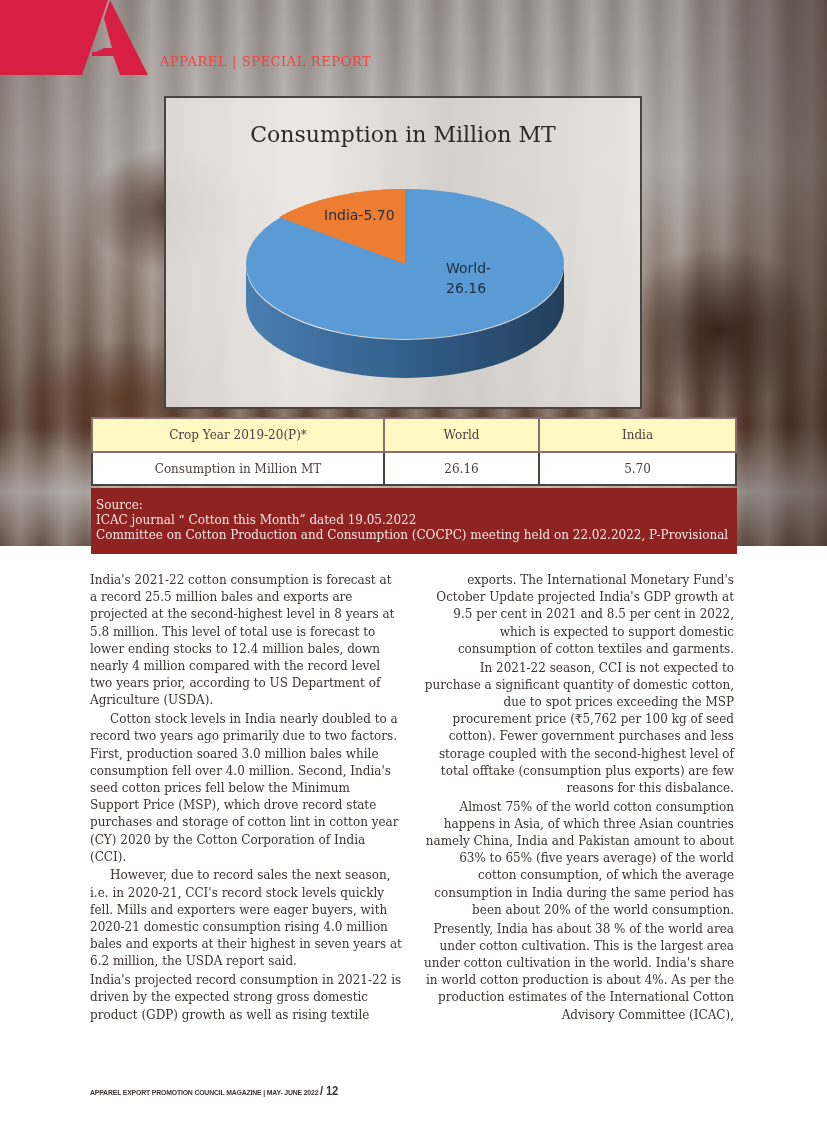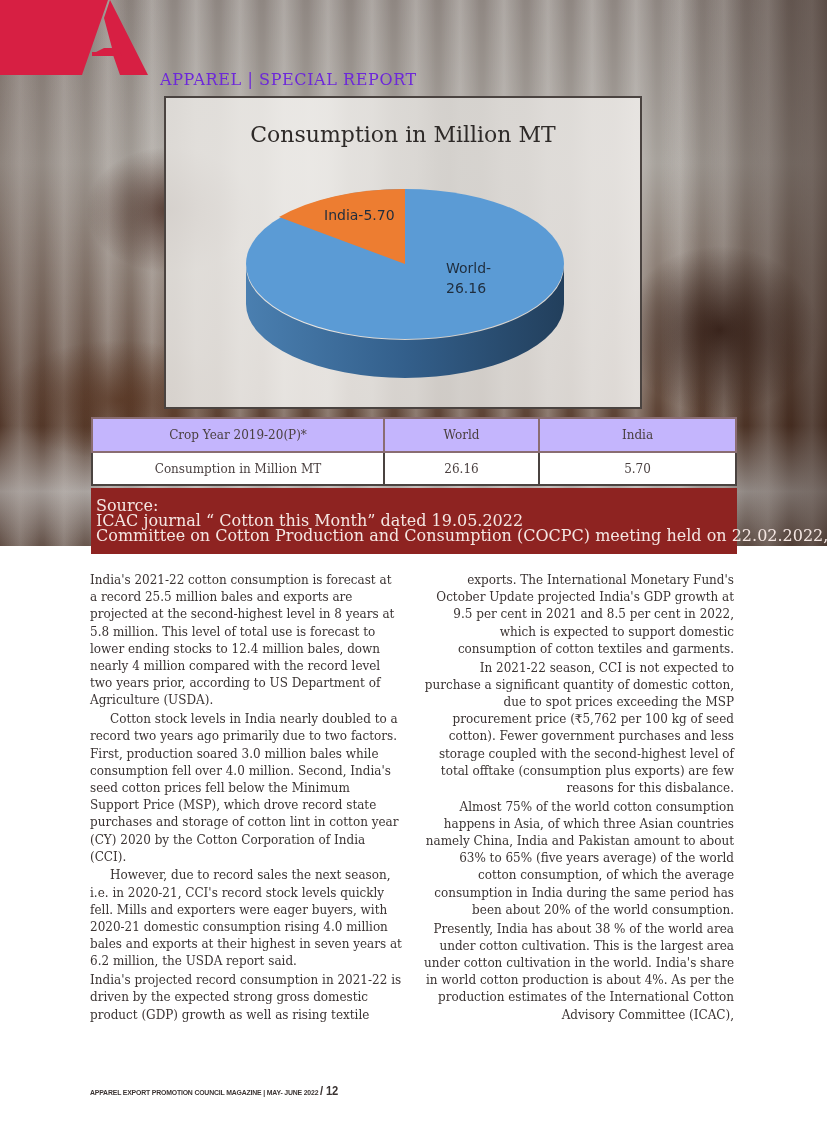--- a/index.html
+++ b/index.html
@@ -19,22 +19,22 @@
   }
   .hero::after {
     content: ""; position: absolute; inset: 0;
     background: linear-gradient(90deg, rgba(60,35,25,0.25) 0%, rgba(0,0,0,0) 20%, rgba(0,0,0,0) 80%, rgba(40,20,12,0.55) 100%);
   }
   .logo-block {
     position: absolute; left: 0; top: 0; width: 148px; height: 75px;
     z-index: 2;
   }
   .header-label {
-    position: absolute; left: 160px; top: 70px; z-index: 2;
-    color: #6d28d9; font-size: 16px; letter-spacing: 0.6px;
+    position: absolute; left: 160px; top: 54px; z-index: 2;
+    color: #ef4444; font-size: 13px; letter-spacing: 0.6px;
     font-family: "DejaVu Serif", serif;
   }
   .chart-frame {
     position: absolute; left: 164px; top: 96px; width: 474px; height: 309px;
     border: 2px solid #4a4340; z-index: 2;
     background: linear-gradient(90deg, rgba(225,222,218,0.92), rgba(240,238,235,0.92) 30%, rgba(215,212,208,0.92) 60%, rgba(235,232,229,0.92));
   }
   .chart-title {
     position: absolute; left: 0; right: 0; top: 24px; text-align: center;
     font-size: 22px; color: #2e2a28; font-family: "DejaVu Serif", serif;
@@ -44,25 +44,25 @@
     position: absolute; font-family: "DejaVu Sans", sans-serif; font-size: 14px; color: #1f2d3d;
     line-height: 20px;
   }
   .data-table {
     position: absolute; left: 91px; top: 417px; width: 646px; z-index: 2;
     border-collapse: collapse; font-family: "DejaVu Serif", serif; font-size: 12px; color: #4a4040;
   }
   .data-table td, .data-table th {
     border: 2px solid #4a4340; text-align: center; font-weight: normal; padding: 0;
   }
-  .data-table th { background: #c4b5fd; height: 32px; border-color: #8a6d72; }
+  .data-table th { background: #fef9c3; height: 32px; border-color: #8a6d72; }
   .data-table td { background: #ffffff; height: 31px; }
   .source-box {
     position: absolute; left: 91px; top: 488px; width: 646px; height: 66px; z-index: 2;
-    background: #8e2321; color: #f4e6e2; font-size: 16px; line-height: 15px;
+    background: #8e2321; color: #f4e6e2; font-size: 12px; line-height: 15px;
     padding: 10px 5px 0 5px; box-sizing: border-box;
     font-family: "DejaVu Serif", serif;
   }
   .col {
     position: absolute; top: 572px; width: 312px;
     font-family: "DejaVu Serif", serif; font-size: 12px; line-height: 17.2px; color: #3a3332;
   }
   .col p { margin: 0 0 1.5px 0; }
   .col p.indent { text-indent: 20px; }
   .col-left { left: 90px; }

